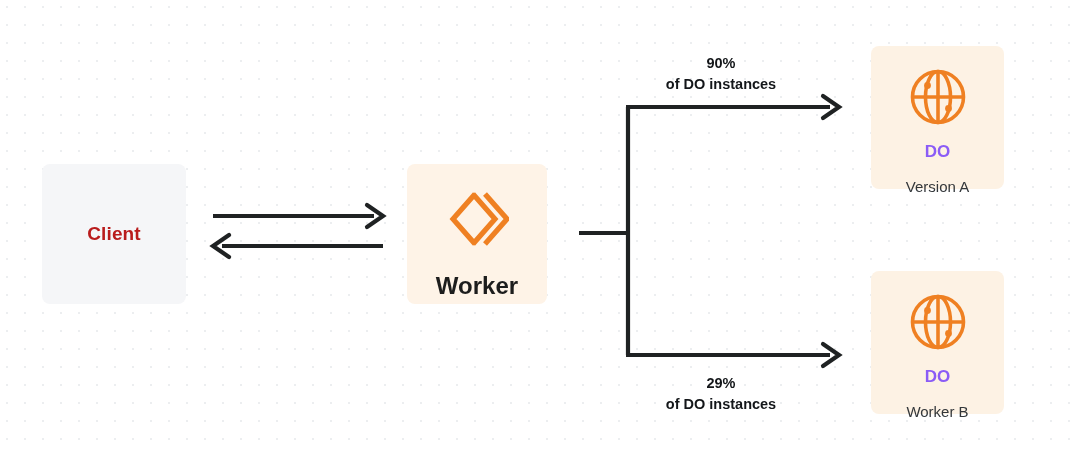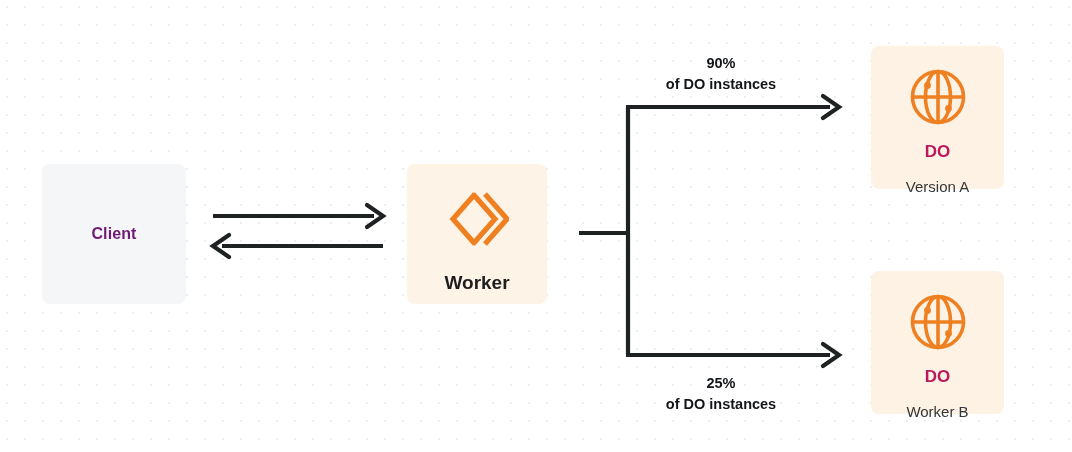--- a/index.html
+++ b/index.html
@@ -36,58 +36,58 @@
 
   
   #node-client {
     left: 42px;
     top: 164px;
     width: 144px;
     height: 140px;
     background-color: #f5f6f8;
   }
   #node-client .node-title {
-    font-size: 16px;
-    font-weight: bold;
-    color: #701a75;
+    font-size: 19px;
+    font-weight: bold;
+    color: #b91c1c;
     letter-spacing: 0.1px;
   }
 
   
   #node-worker {
     left: 407px;
     top: 164px;
     width: 140px;
     height: 140px;
     background-color: #fef3e7;
     justify-content: flex-start;
     padding-top: 26px;
   }
   #node-worker .node-title {
-    font-size: 19px;
+    font-size: 24px;
     font-weight: bold;
     color: #1d1d1d;
     margin-top: 24px;
   }
 
   
   .node-do {
     left: 871px;
     width: 133px;
     height: 143px;
     background-color: #fdf2e4;
     justify-content: flex-start;
     padding-top: 22px;
   }
   #node-do-a { top: 46px; }
   #node-do-b { top: 271px; }
   .node-do .do-title {
     font-size: 17px;
     font-weight: bold;
-    color: #be185d;
+    color: #8b5cf6;
     margin-top: 16px;
     line-height: 1.15;
   }
   .node-do .do-subtitle {
     font-size: 15px;
     font-weight: normal;
     color: #33373a;
     line-height: 1.3;
     margin-top: 15px;
   }
@@ -160,21 +160,21 @@
       <polyline points="823,344 839,355 823,366" fill="none" stroke="#1f2223" stroke-width="4.2" stroke-linecap="round" stroke-linejoin="miter"></polyline>
     </g>
   </svg>
 
   <div class="edge-label" id="label-top">
     <div>90%</div>
     <div>of DO instances</div>
   </div>
 
   <div class="edge-label" id="label-bottom">
-    <div>25%</div>
+    <div>29%</div>
     <div>of DO instances</div>
   </div>
 
   <div class="node" id="node-client">
     <span class="node-title">Client</span>
   </div>
 
   <div class="node" id="node-worker">
     <span class="icon-wrap">
       <svg width="64" height="58" viewBox="0 0 64 58" xmlns="http://www.w3.org/2000/svg">

